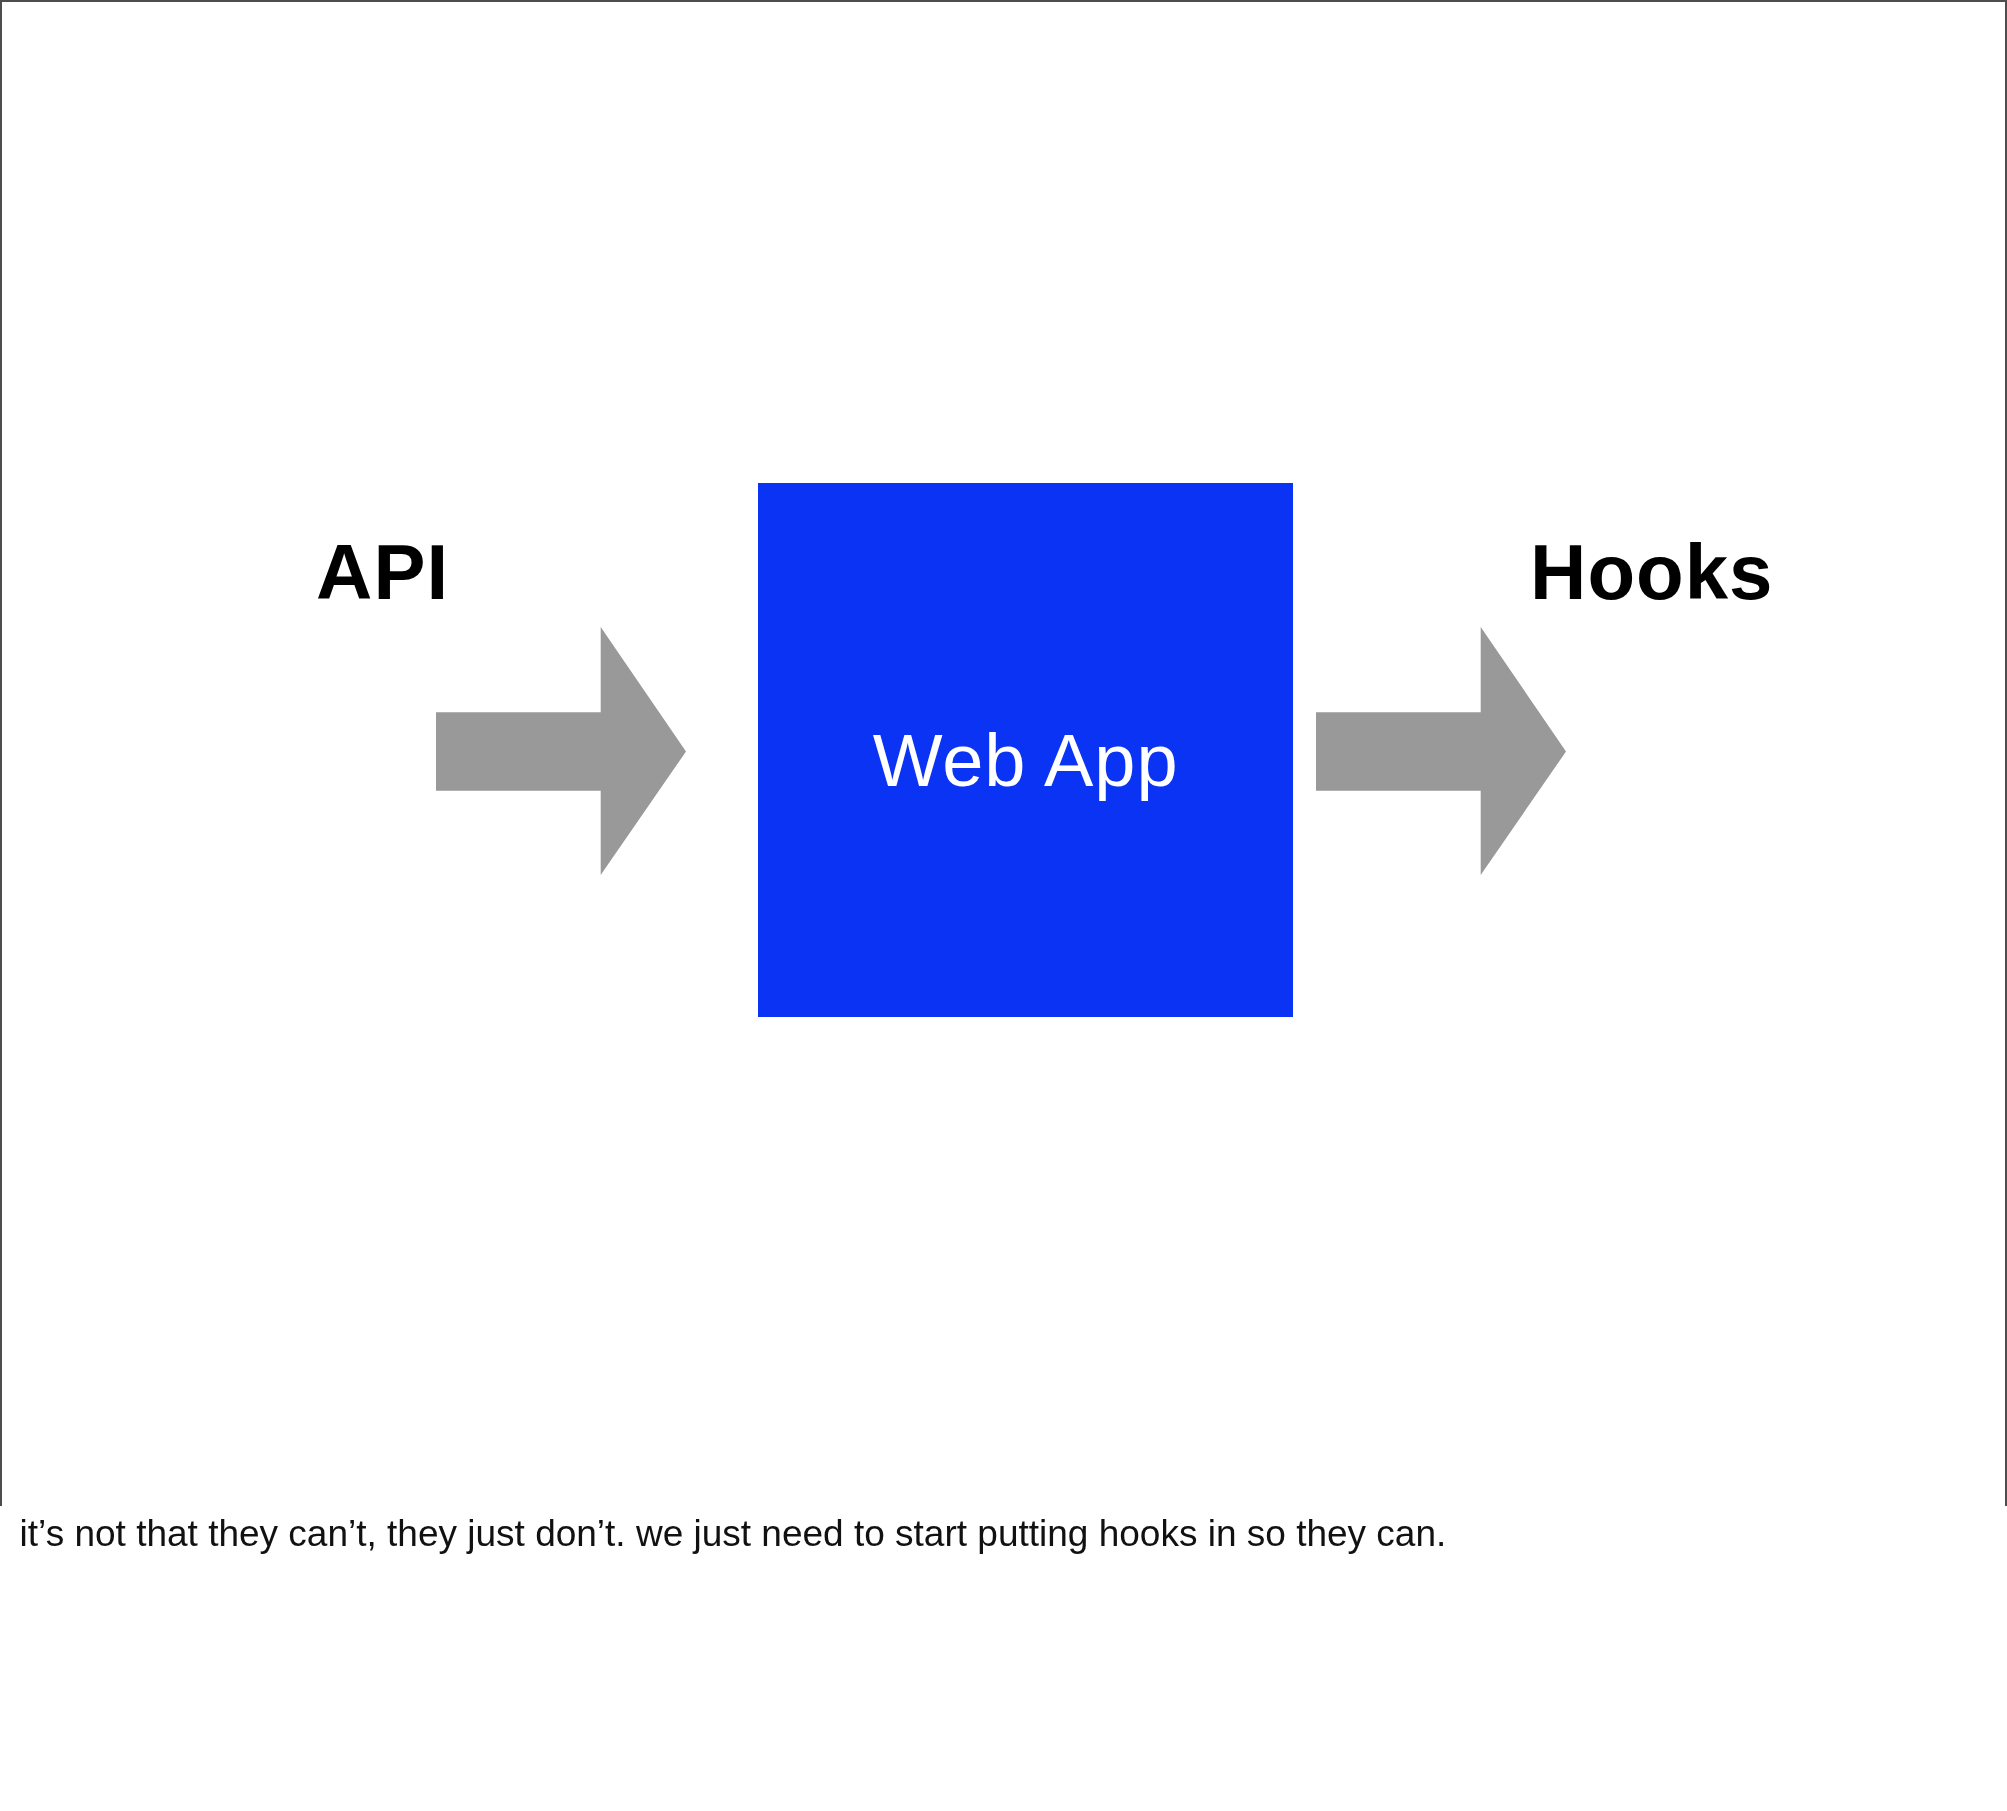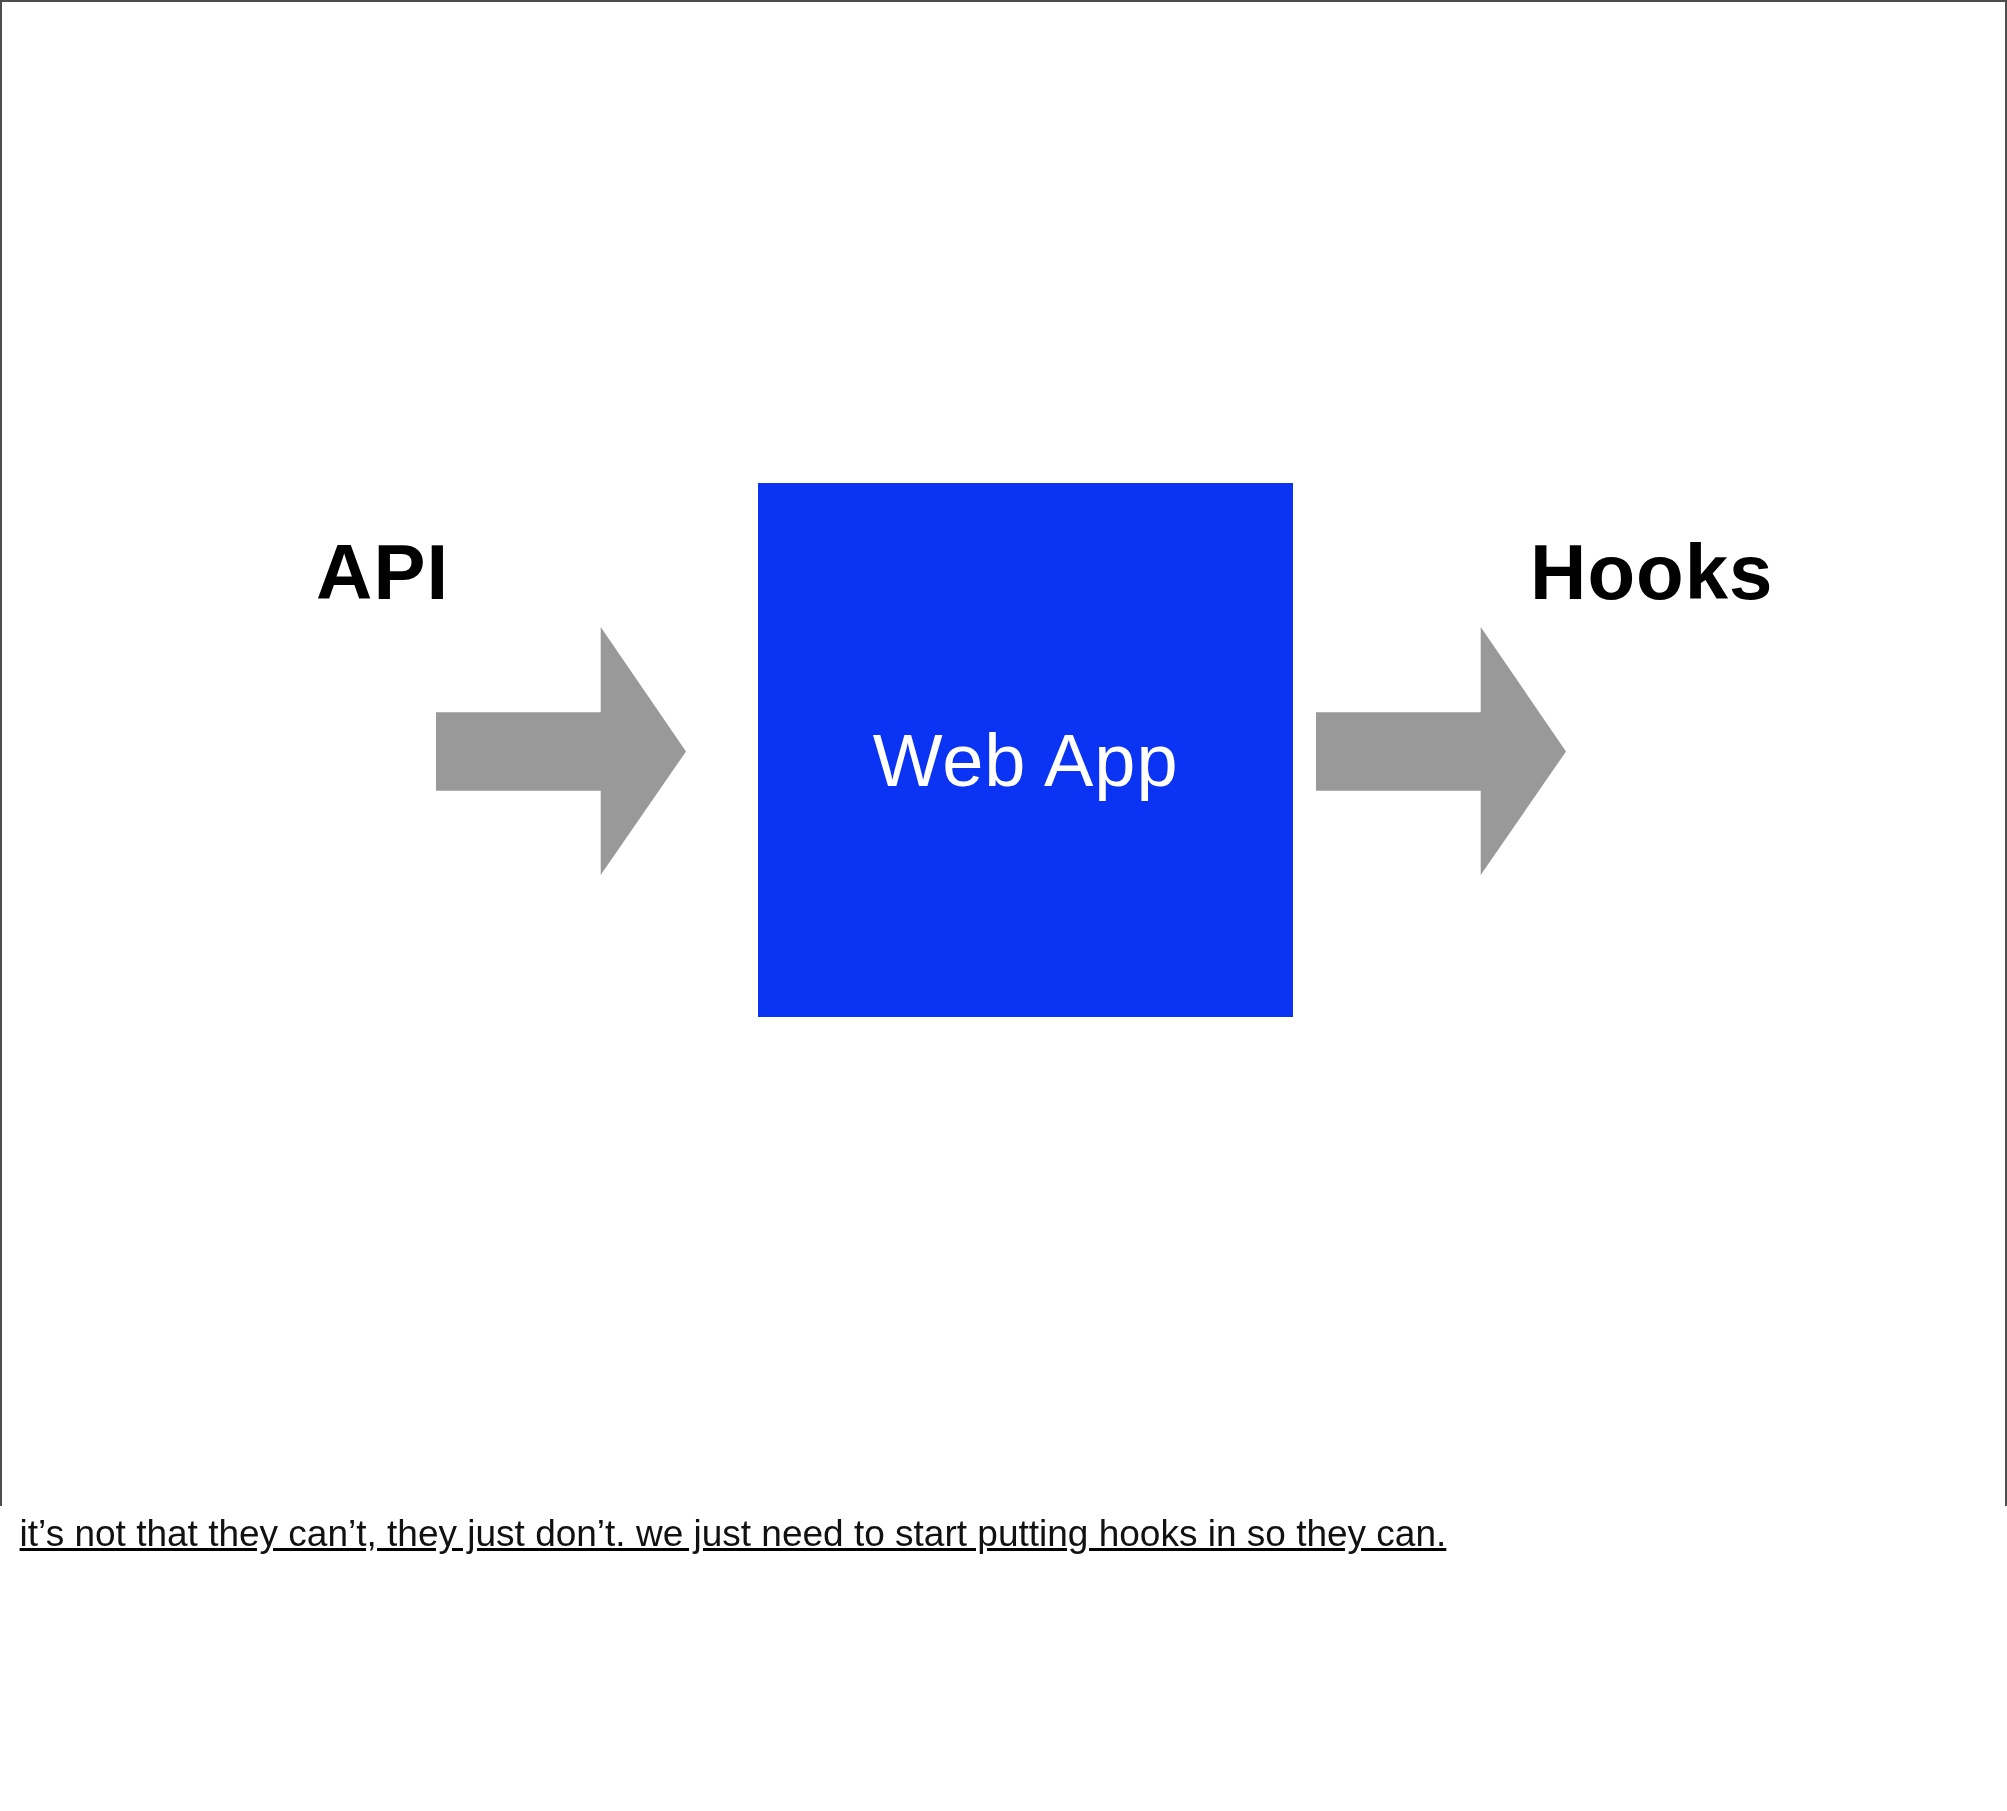--- a/index.html
+++ b/index.html
@@ -39,21 +39,20 @@
   }
   .arrow{position:absolute;width:250px;height:248px;top:628px;}
   .arrow-left{left:437px;}
   .arrow-right{left:1317px;}
   .arrow polygon{fill:var(--arrow-gray);}
   
   .notes{
     position:absolute;left:0;top:1506px;width:2007px;height:305px;
     background:#ffffff;box-sizing:border-box;
     padding:4.9px 19.6px 0 19.6px;
-    text-decoration:underline;
   }
   .notes-line{
     font-size:37px;line-height:45px;color:var(--notes-color);
     white-space:nowrap;
   }
 </style>
 </head>
 <body>
 
 <div class="canvas">

